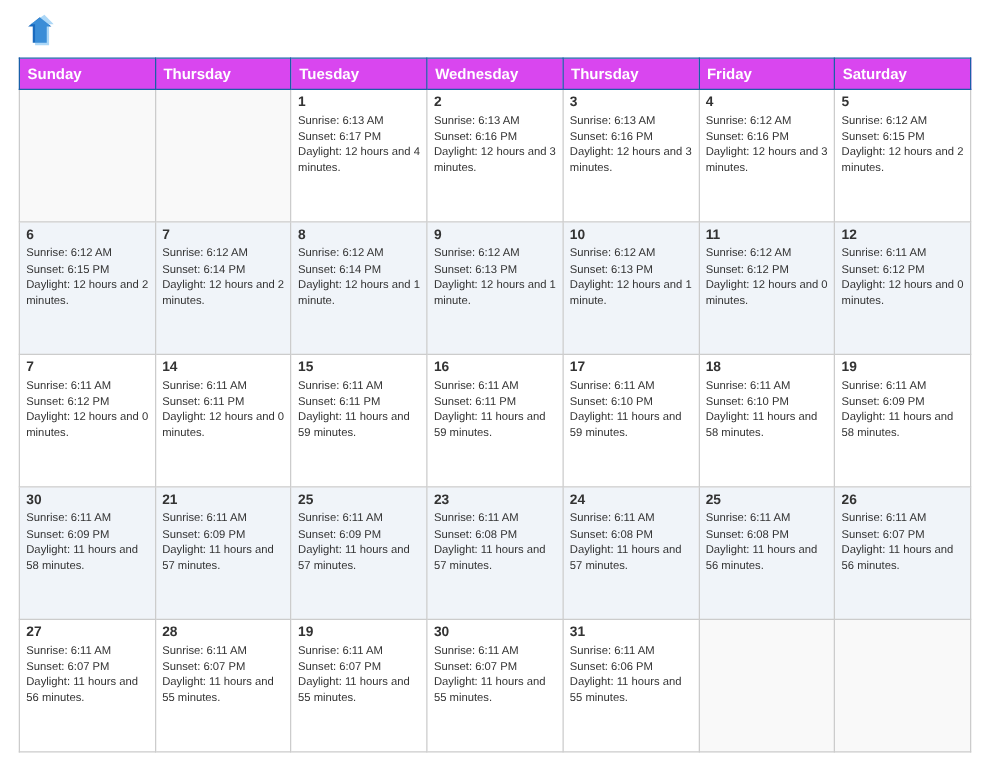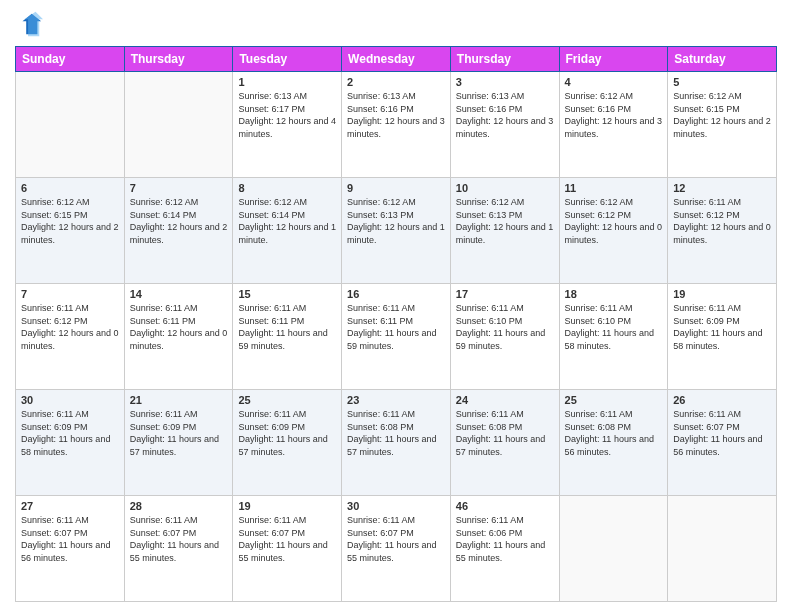--- a/index.html
+++ b/index.html
@@ -315,21 +315,21 @@
 Sunset: 6:07 PM
 Daylight: 11 hours and 55 minutes.</div>
           </td>
           <td>
             <span class="day-num">30</span>
             <div class="day-info" style="white-space: pre-line;">Sunrise: 6:11 AM
 Sunset: 6:07 PM
 Daylight: 11 hours and 55 minutes.</div>
           </td>
           <td>
-            <span class="day-num">46</span>
+            <span class="day-num">31</span>
             <div class="day-info" style="white-space: pre-line;">Sunrise: 6:11 AM
 Sunset: 6:06 PM
 Daylight: 11 hours and 55 minutes.</div>
           </td>
           <td class="empty"></td>
           <td class="empty"></td>
         </tr>
       </tbody>
   </table>
 </div>

